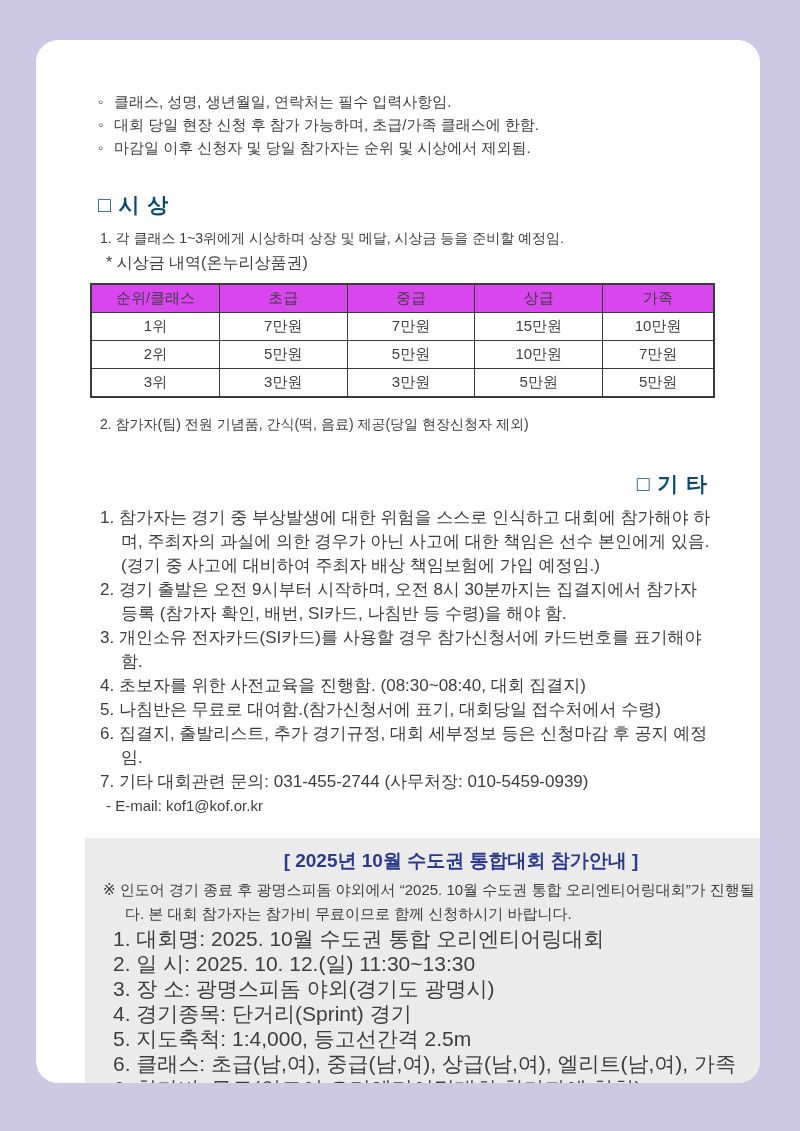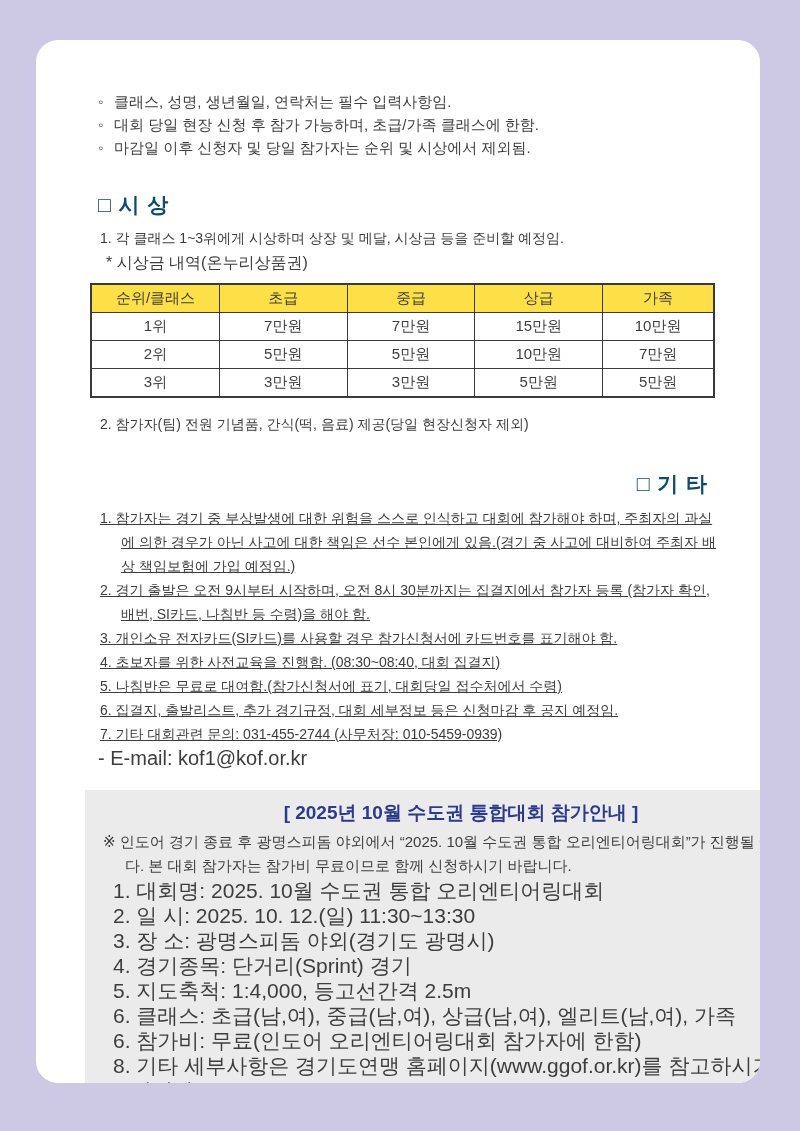--- a/index.html
+++ b/index.html
@@ -40,30 +40,30 @@
     font-size:15px;
     border:2px solid #3a3a3a;
   }
   table.prize th,table.prize td{
     border:1px solid #3a3a3a;
     text-align:center;
     height:25px;
     padding:1px 4px;
     font-weight:normal;
   }
-  table.prize th{background:#fde047;}
+  table.prize th{background:#d946ef;}
   .after-table{margin-top:15px;margin-left:10px;}
   
   .hang{
-    font-size:14px;line-height:24px;
+    font-size:17px;line-height:24px;
     margin-left:10px;
-    padding-left:21px;text-indent:-21px;text-decoration:underline;
+    padding-left:21px;text-indent:-21px;
   }
   .etc-block{margin-top:8px;}
-  .email-line{margin-left:8px;font-size:20px;line-height:24px;}
+  .email-line{margin-left:16px;font-size:15px;line-height:24px;}
   
   .notice{
     margin:20px 0 0 -5px;
     width:752px;
     box-sizing:border-box;
     background:#ebebeb;
     padding:8px 18px 12px 18px;
   }
   .notice-title{
     text-align:center;

